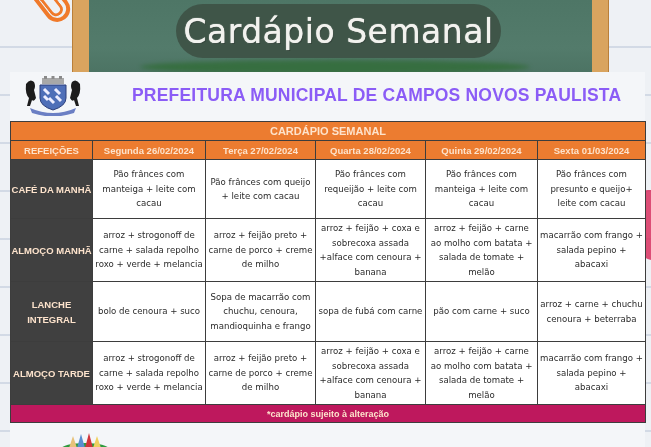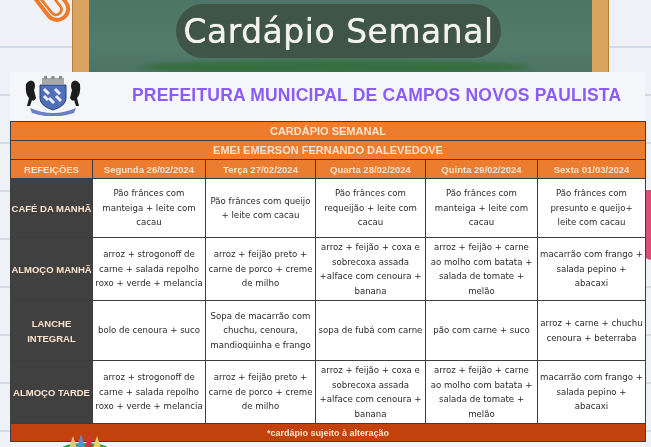--- a/index.html
+++ b/index.html
@@ -96,21 +96,21 @@
   }
   .cell {
     background:#ffffff; color:#2b2b2b;
     font-size:8.6px; line-height:14.5px; padding:0 2px;
   }
   .r1 td { height:59px; }
   .r2 td { height:63px; }
   .r3 td { height:60px; }
   .r4 td { height:63px; }
   .footer-row td {
-    background:#c2410c; color:#fde3cc; font-weight:bold;
+    background:#be185d; color:#fde3cc; font-weight:bold;
     font-size:9px; height:18px; border-left:none; border-right:none;
     font-family:"Liberation Sans", sans-serif;
   }
   .pencils {
     position:absolute; left:55px; top:432px; width:60px; height:18px;
   }
 </style>
 </head>
 <body>
 
@@ -152,23 +152,20 @@
         <col style="width:113px">
         <col style="width:110px">
         <col style="width:110px">
         <col style="width:112px">
         <col style="width:108px">
     </colgroup>
     <tbody>
         <tr class="banner-row">
       <td colspan="6">CARDÁPIO SEMANAL</td>
     </tr>
-    <tr class="banner-row">
-      <td colspan="6">EMEI EMERSON FERNANDO DALEVEDOVE</td>
-    </tr>
     <tr class="head-row">
       <th>REFEIÇÕES</th>
       <th>Segunda 26/02/2024</th>
       <th>Terça 27/02/2024</th>
       <th>Quarta 28/02/2024</th>
       <th>Quinta 29/02/2024</th>
       <th>Sexta 01/03/2024</th>
     </tr>
     <tr class="r1">
       <td class="meal-label">CAFÉ DA MANHÃ</td>

